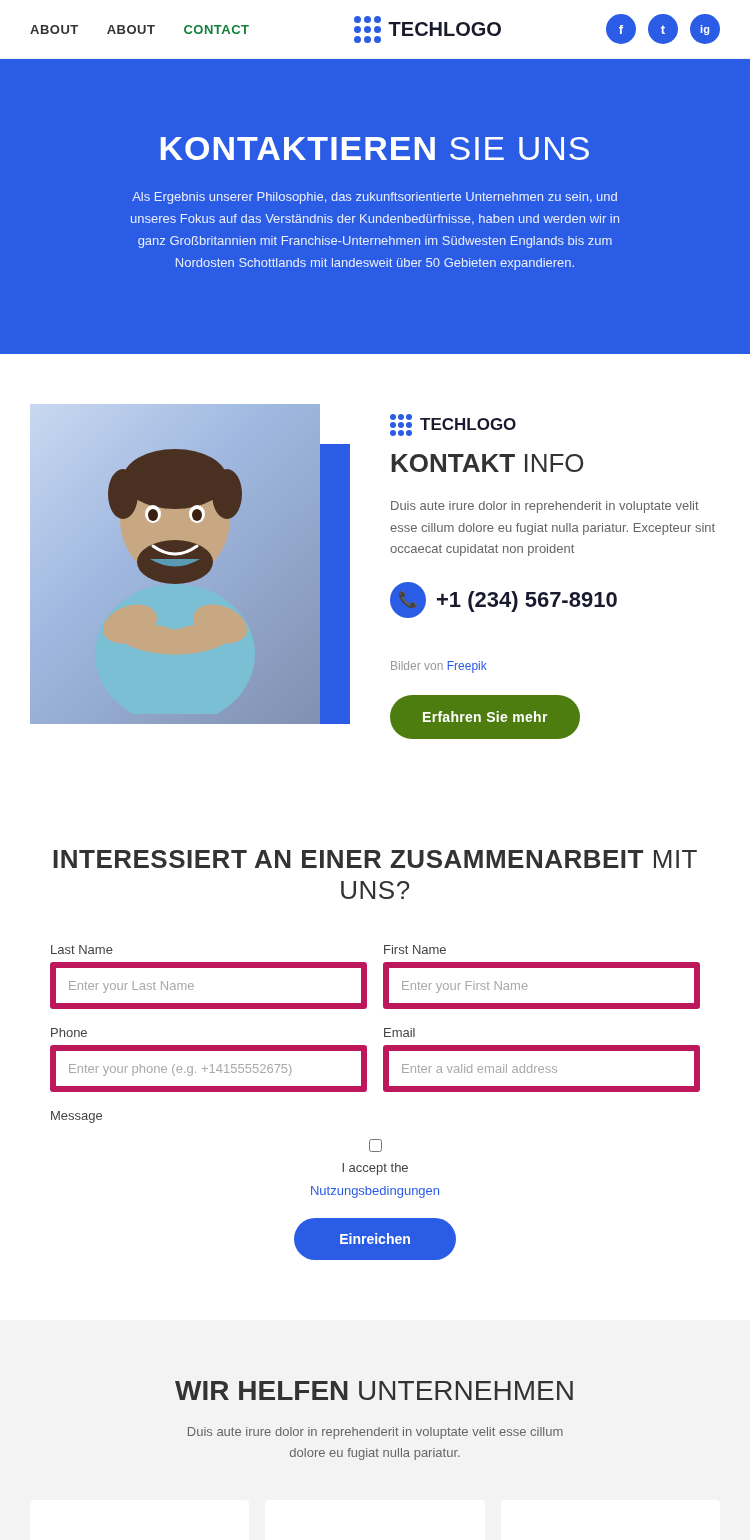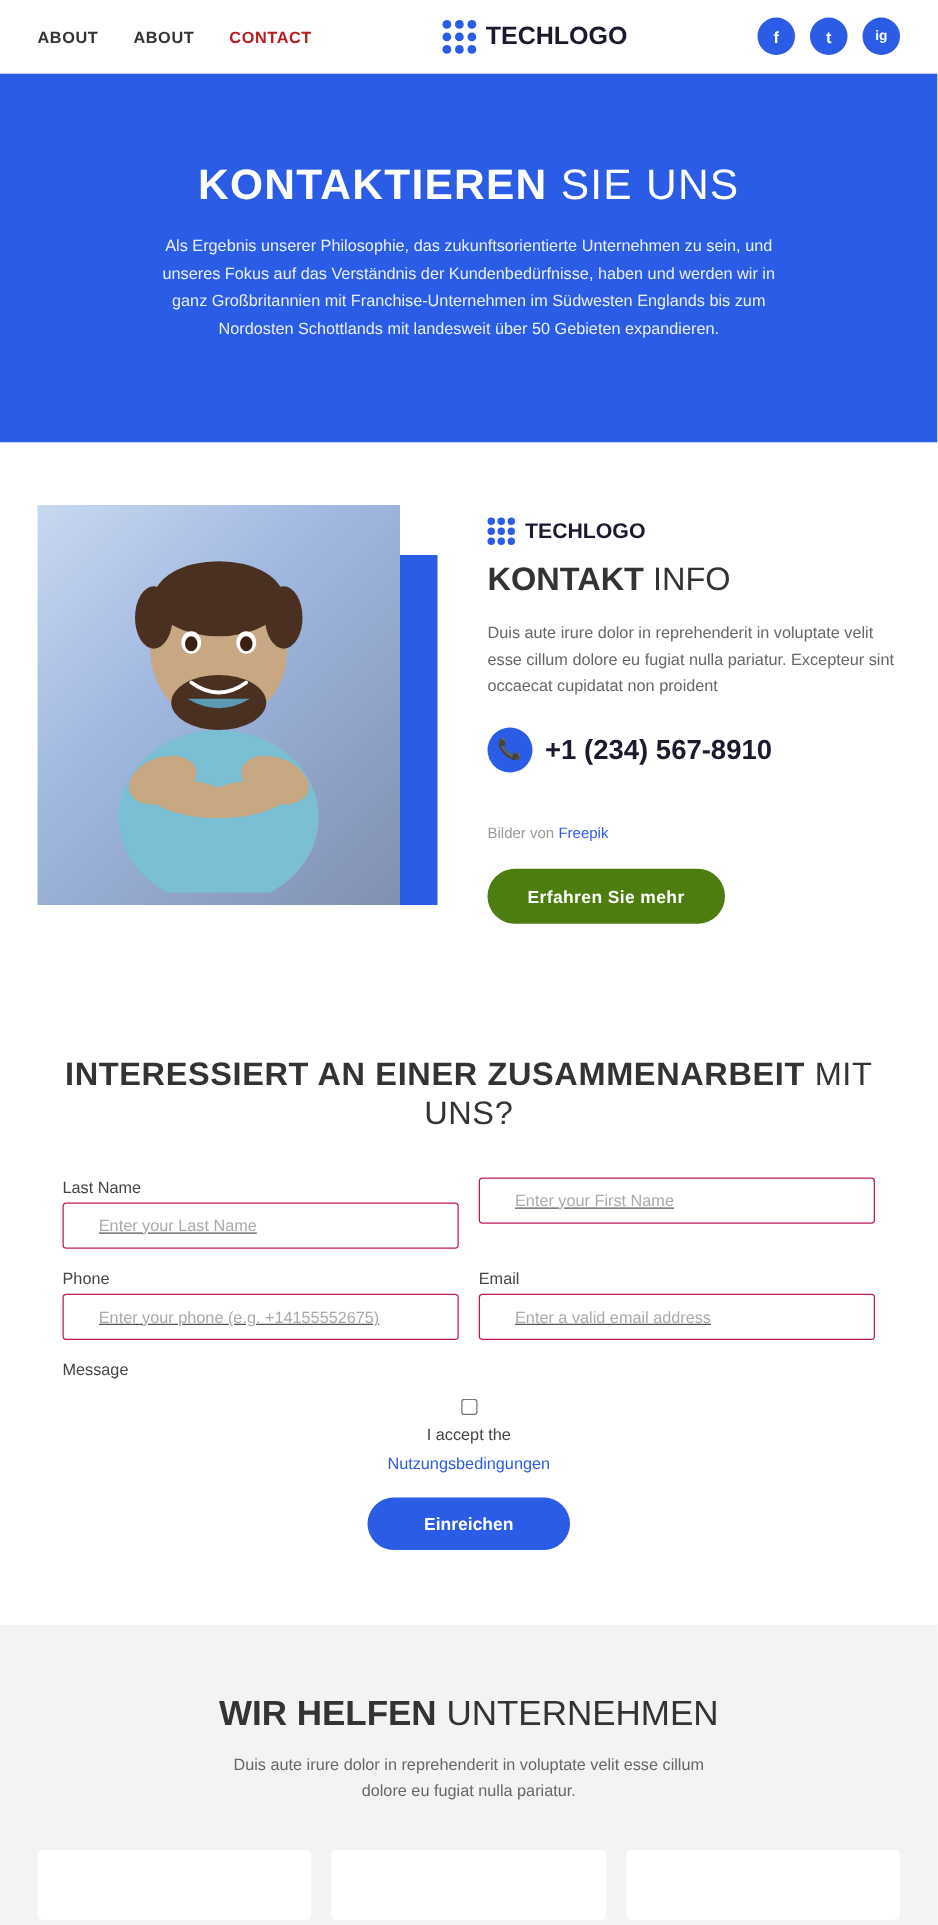--- a/index.html
+++ b/index.html
@@ -5,21 +5,21 @@
     * { box-sizing: border-box; margin: 0; padding: 0; }
     body { font-family: Arial, sans-serif; width: 750px; background: #fff; color: #333; }
 
     
     nav {
       display: flex; align-items: center; justify-content: space-between;
       padding: 14px 30px; border-bottom: 1px solid #eee; background: #fff;
     }
     .nav-links { display: flex; gap: 28px; }
     .nav-links a { text-decoration: none; font-size: 13px; font-weight: 600; color: #333; letter-spacing: 0.5px; }
-    .nav-links a.active { color: #b91c1c; }
+    .nav-links a.active { color: #15803d; }
     .logo { display: flex; align-items: center; gap: 8px; font-size: 20px; font-weight: 700; color: #1a1a2e; }
     .logo-dots { display: grid; grid-template-columns: repeat(3,7px); gap: 3px; }
     .logo-dots span { width: 7px; height: 7px; background: #2b5ce6; border-radius: 50%; display: block; }
     .social-icons { display: flex; gap: 12px; }
     .social-icon { width: 30px; height: 30px; border-radius: 50%; background: #2b5ce6; display: flex; align-items: center; justify-content: center; color: #fff; font-size: 13px; font-weight: 700; text-decoration: none; }
 
     
     .hero {
       background: #2b5ce6; padding: 70px 30px 80px; text-align: center; color: #fff;
     }
@@ -72,22 +72,22 @@
 
     
     .form-section { padding: 55px 50px 60px; background: #fff; }
     .form-title { font-size: 26px; font-weight: 400; text-align: center; margin-bottom: 36px; letter-spacing: 0.5px; }
     .form-title span { font-weight: 900; text-transform: uppercase; }
     .form-grid { display: grid; grid-template-columns: 1fr 1fr; gap: 16px; margin-bottom: 16px; }
     .form-group { display: flex; flex-direction: column; gap: 5px; }
     .form-group.full { grid-column: 1 / -1; }
     .form-group label { font-size: 13px; color: #444; font-weight: 500; }
     .form-group input, .form-group textarea {
-      border: 1px solid #be185d; border-radius: 3px; padding: 10px 28px;
-      font-size: 13px; color: #555; outline: none; width: 100%; text-decoration: underline;
+      border: 6px solid #be185d; border-radius: 3px; padding: 10px 12px;
+      font-size: 13px; color: #555; outline: none; width: 100%;
     }
     .form-group textarea { height: 90px; resize: vertical; }
     .form-group input::placeholder, .form-group textarea::placeholder { color: #aaa; }
     .checkbox-row { display: flex; align-items: center; gap: 8px; margin: 12px 0 20px; font-size: 13px; color: #444; flex-direction: column; }
     .checkbox-row a { color: #2b5ce6; text-decoration: none; }
     .form-submit-wrap { text-align: center; }
     .btn-submit {
       background: #2b5ce6; color: #fff; border: none; border-radius: 30px;
       padding: 13px 45px; font-size: 14px; font-weight: 600; cursor: pointer;
     }
@@ -210,20 +210,21 @@
     <span>INTERESSIERT AN EINER ZUSAMMENARBEIT</span>
     <span> </span><em style="font-style:normal;">MIT UNS?</em>
   </h2>
   <form>
     <div class="form-grid">
       <div class="form-group">
         <label>Last Name</label>
         <input type="text" placeholder="Enter your Last Name" style="">
       </div>
       <div class="form-group">
+        <label>First Name</label>
         <input type="text" placeholder="Enter your First Name" style="">
       </div>
       <div class="form-group">
         <label>Phone</label>
         <input type="tel" placeholder="Enter your phone (e.g. +14155552675)" style="">
       </div>
       <div class="form-group">
         <label>Email</label>
         <input type="email" placeholder="Enter a valid email address" style="">
       </div>

